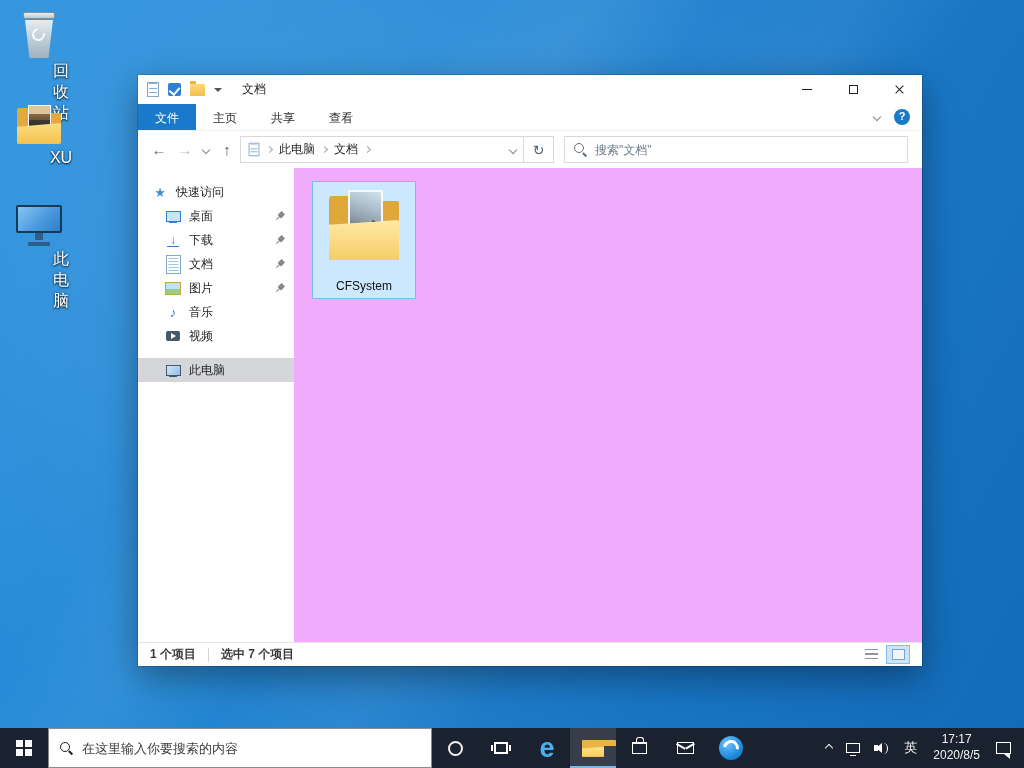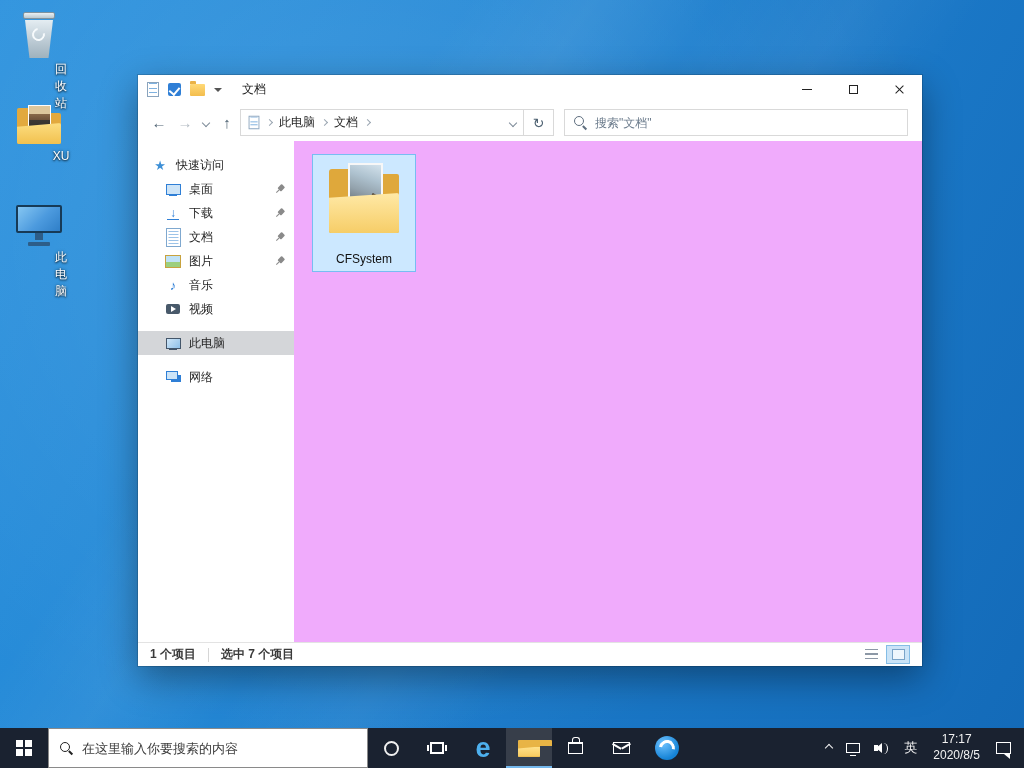--- a/index.html
+++ b/index.html
@@ -9,21 +9,21 @@
     background:
       radial-gradient(95% 120% at 35% 30%, rgba(255,255,255,0.12), rgba(255,255,255,0) 60%),
       linear-gradient(118deg,#2e93de 0%,#2388d6 35%,#1b79c8 62%,#136ab8 100%);
   }
   .screen::before { content:""; position:absolute; inset:0;
     background:linear-gradient(125deg, transparent 30%, rgba(255,255,255,0.06) 38%, transparent 46%, rgba(255,255,255,0.05) 55%, transparent 63%);
     pointer-events:none; }
 
   
   .desk-icon { position:absolute; left:8px; width:62px; display:flex; flex-direction:column; align-items:center; gap:3px; }
-  .di-label { color:#fff; font-size:12px; text-align:center; text-shadow:0 1px 2px rgba(0,0,0,.8),0 0 3px rgba(0,0,0,.5);padding-left:44px; }
+  .di-label { color:#fff; font-size:16px; text-align:center; text-shadow:0 1px 2px rgba(0,0,0,.8),0 0 3px rgba(0,0,0,.5);padding-left:44px; }
   .art { position:relative; }
 
   .art-recycle { width:38px; height:48px; }
   .art-recycle .lid { position:absolute; top:2px; left:3px; right:3px; height:7px; background:linear-gradient(#e9f0f4,#b9c8d0); border:1px solid #7e929e; border-radius:2px; }
   .art-recycle .can { position:absolute; top:10px; left:5px; right:5px; bottom:0; background:linear-gradient(180deg,#e4edf2 0%,#b9c8d2 60%,#9fb2bd 100%); clip-path:polygon(0 0,100% 0,84% 100%,16% 100%); }
   .art-recycle .mark { position:absolute; top:18px; left:12px; width:13px; height:13px; border:2px solid #f6fafc; border-radius:50%; border-top-color:transparent; transform:rotate(35deg); }
 
   .art-user { width:48px; height:42px; }
   .art-user .f-back { position:absolute; left:2px; top:9px; right:2px; bottom:2px; background:#e2a93e; border-radius:2px; }
   .art-user .f-tab { position:absolute; left:2px; top:4px; width:17px; height:7px; background:#e2a93e; border-radius:2px 2px 0 0; }
@@ -137,21 +137,21 @@
   .vt-list { width:13px; height:11px; background:repeating-linear-gradient(180deg,#8c98a6 0 1.5px,transparent 1.5px 4.3px); }
   .vt-thumb { width:13px; height:11px; border:1.5px solid #7aa4c8; background:#eef6fc; }
 
   
   .taskbar { position:absolute; left:0; bottom:0; width:1024px; height:40px; background:#1a2230; display:flex; align-items:stretch; }
   .tb-btn { width:46px; display:flex; align-items:center; justify-content:center; position:relative; flex:none; }
   .tb-btn.start { width:48px; }
   .tb-btn.active { background:rgba(255,255,255,.13); box-shadow:inset 0 -2px 0 #74b8ed; }
   .winlogo { display:grid; grid-template-columns:7px 7px; grid-template-rows:7px 7px; gap:1.5px; }
   .winlogo i { background:#fff; }
-  .tb-search { width:320px; background:#fff; border:1px solid #8a8a8a; display:flex; align-items:center; gap:9px; padding:0 11px; flex:none; }
+  .tb-search { width:384px; background:#fff; border:1px solid #8a8a8a; display:flex; align-items:center; gap:9px; padding:0 11px; flex:none; }
   .tb-search input { border:none; outline:none; flex:1; font-size:13px; color:#333; }
   .tb-search input::placeholder { color:#3c3c3c; }
   .cortana { width:15px; height:15px; border:2px solid #f0f0f0; border-radius:50%; }
   .taskview { position:relative; width:14px; height:12px; border:2px solid #fff; }
   .taskview::before { content:""; position:absolute; left:-5px; top:1px; width:2px; height:6px; background:#fff; }
   .taskview::after { content:""; position:absolute; right:-5px; top:1px; width:2px; height:6px; background:#fff; }
   .edge-e::before { content:"e"; color:#4db0ee; font-size:27px; font-weight:bold; line-height:1; }
   .tb-folder { position:relative; width:22px; height:17px; }
   .tb-folder .tab { position:absolute; left:0; top:0; width:9px; height:4px; background:#e8b445; border-radius:1px 1px 0 0; }
   .tb-folder .back { position:absolute; left:0; top:3px; right:0; bottom:0; background:#e8b445; border-radius:1px; }
@@ -227,20 +227,30 @@
           </div>
         <div class="wc">
             <span class="x-glyph">
               <i></i>
               <i></i>
             </span>
           </div>
       </div>
     </div>
 
+    <div class="tabs">
+      <div class="tab active">文件</div>
+      <div class="tab">主页</div>
+      <div class="tab">共享</div>
+      <div class="tab">查看</div>
+      <div class="tab-right">
+        <span class="chev"></span>
+        <span class="help"></span>
+      </div>
+    </div>
 
     <div class="navbar">
       <div class="nav-btn">←</div>
       <div class="nav-btn dim">→</div>
       <div class="nav-btn tiny">
           <span class="chev"></span>
         </div>
       <div class="nav-btn">↑</div>
       <div class="addr">
         <span class="page-ico" style="transform:scale(.9)"></span>
@@ -291,24 +301,20 @@
         <div class="side-item">
           <span class="si si-video"></span>
           <span>视频</span>
         </div>
         <div class="side-gap"></div>
         <div class="side-item selected">
           <span class="si si-pc"></span>
           <span>此电脑</span>
         </div>
         <div class="side-gap"></div>
-        <div class="side-item">
-          <span class="si si-net"></span>
-          <span>网络</span>
-        </div>
       </div>
 
       <div class="files">
         <div class="tile">
           <div class="bigfolder">
             <span class="bf-tab"></span>
               <span class="bf-back"></span>
               <span class="bf-thumb"></span>
               <span class="bf-front"></span>
           </div>

